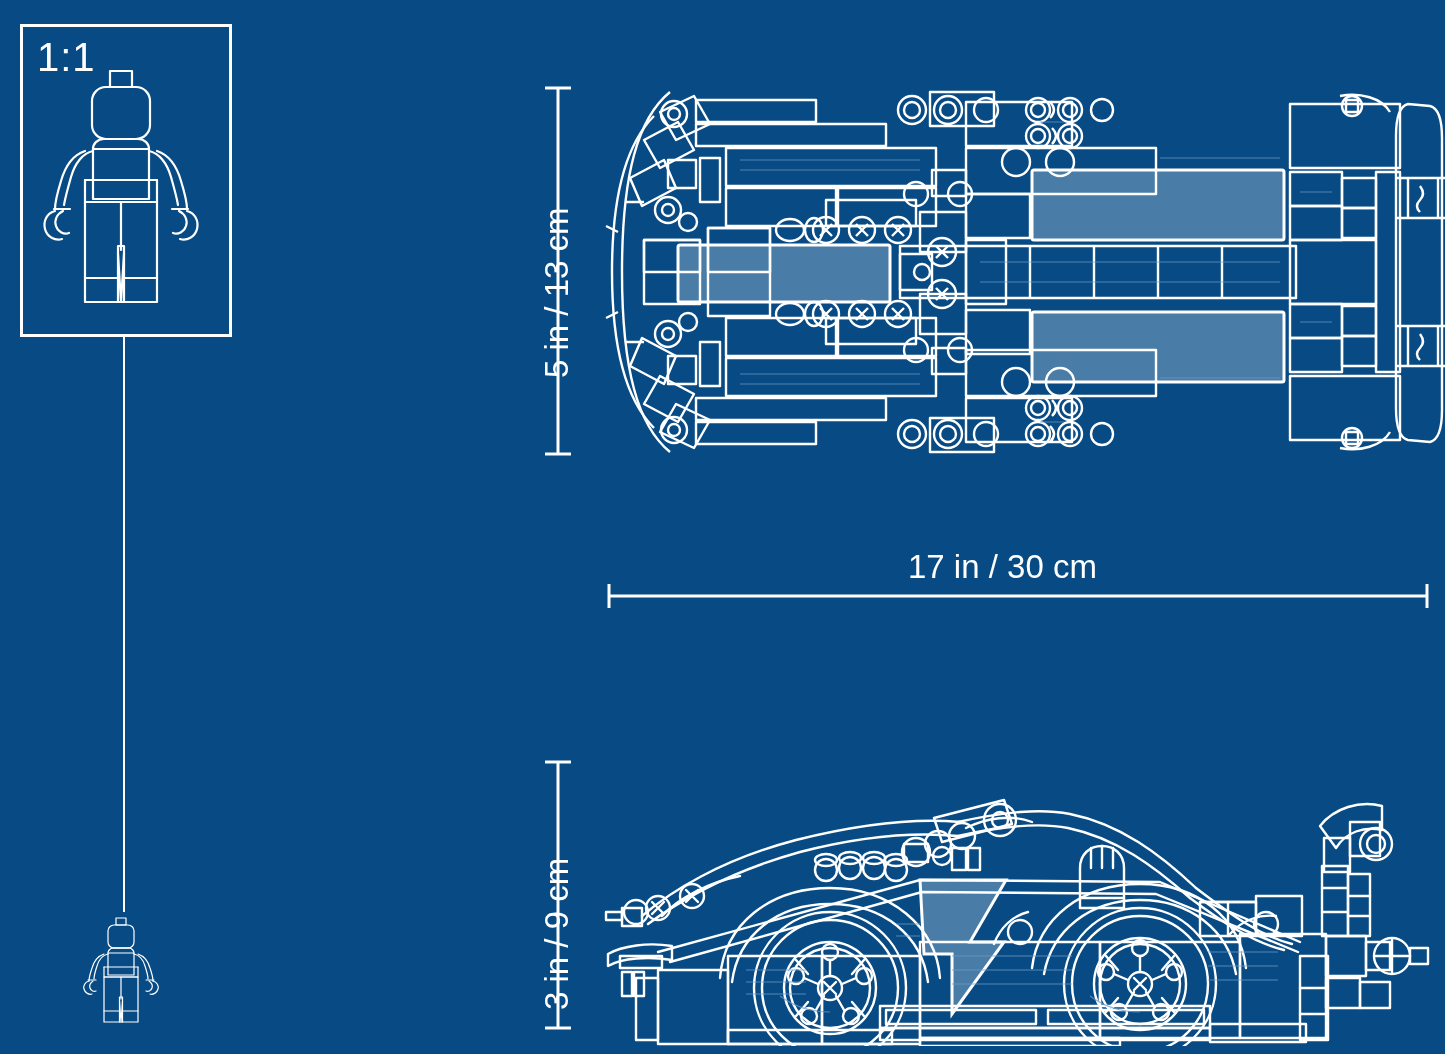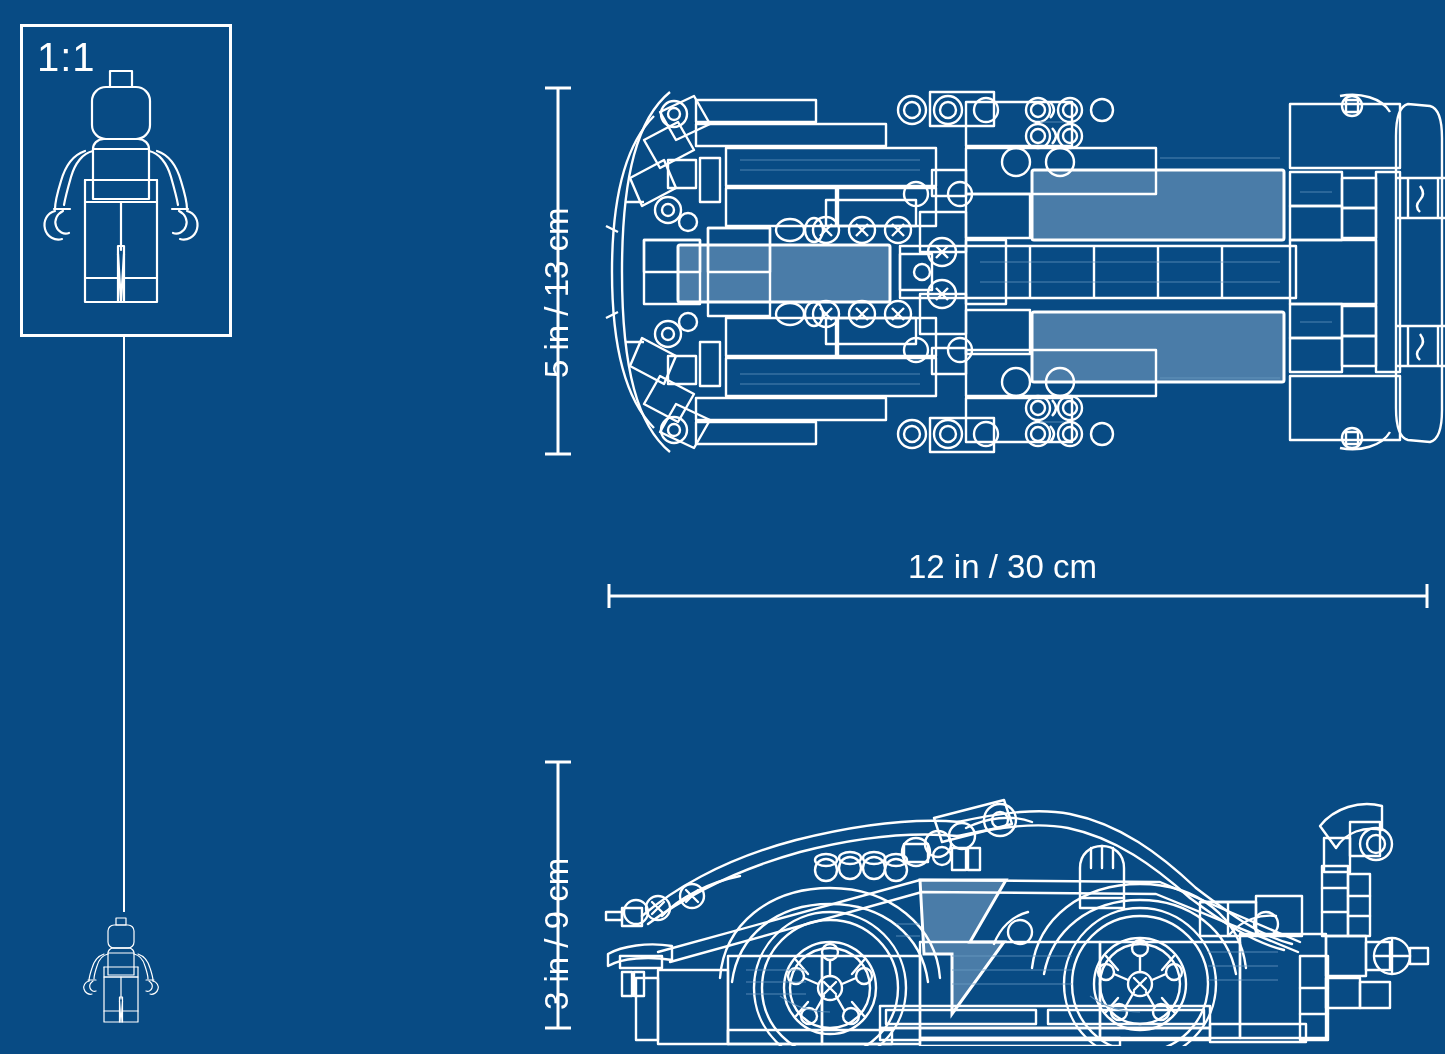--- a/index.html
+++ b/index.html
@@ -143,21 +143,21 @@
   </svg>
   <div class="abs dim-label dim-vertical no-select" style="left:540px; top:378px;">5 in / 13 cm</div>
 
   <svg class="abs" style="left:600px; top:580px;" width="836" height="32" viewBox="0 0 836 32">
     <g stroke="#ffffff" stroke-width="3" fill="none">
       <line x1="9" y1="16" x2="827" y2="16"></line>
       <line x1="9" y1="4" x2="9" y2="28"></line>
       <line x1="827" y1="4" x2="827" y2="28"></line>
     </g>
   </svg>
-  <div class="abs dim-label no-select" style="left:908px; top:550px;">12 in / 30 cm</div>
+  <div class="abs dim-label no-select" style="left:908px; top:550px;">17 in / 30 cm</div>
 
   <svg class="abs" style="left:540px; top:756px;" width="36" height="278" viewBox="0 0 36 278">
     <g stroke="#ffffff" stroke-width="3" fill="none">
       <line x1="18" y1="6" x2="18" y2="272"></line>
       <line x1="5" y1="6" x2="31" y2="6"></line>
       <line x1="5" y1="272" x2="31" y2="272"></line>
     </g>
   </svg>
   <div class="abs dim-label dim-vertical no-select" style="left:540px; top:1010px;">3 in / 9 cm</div>
 

